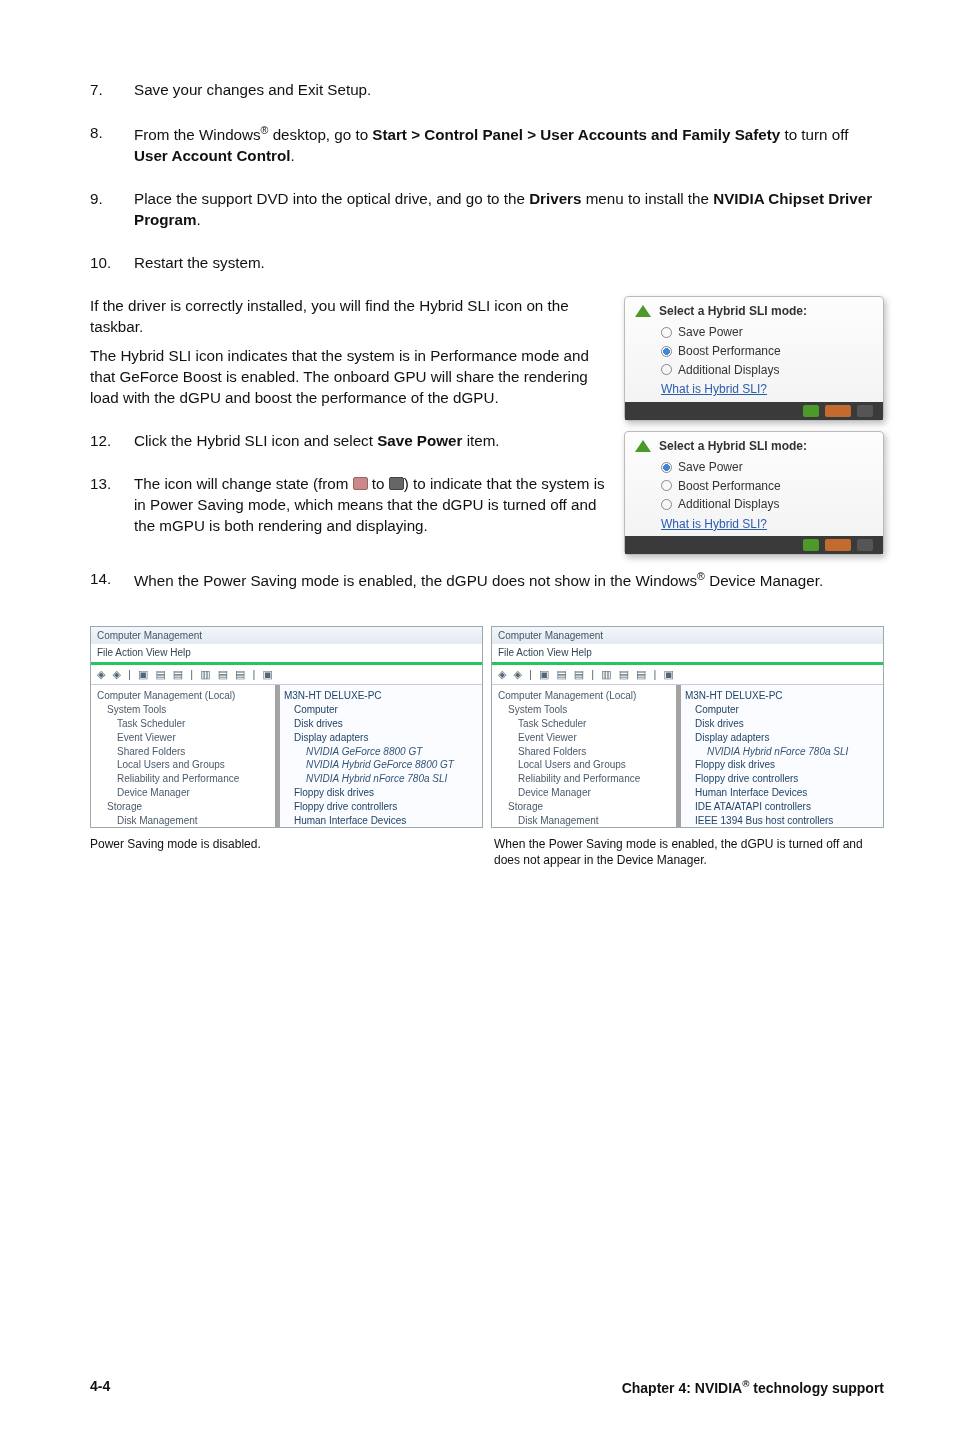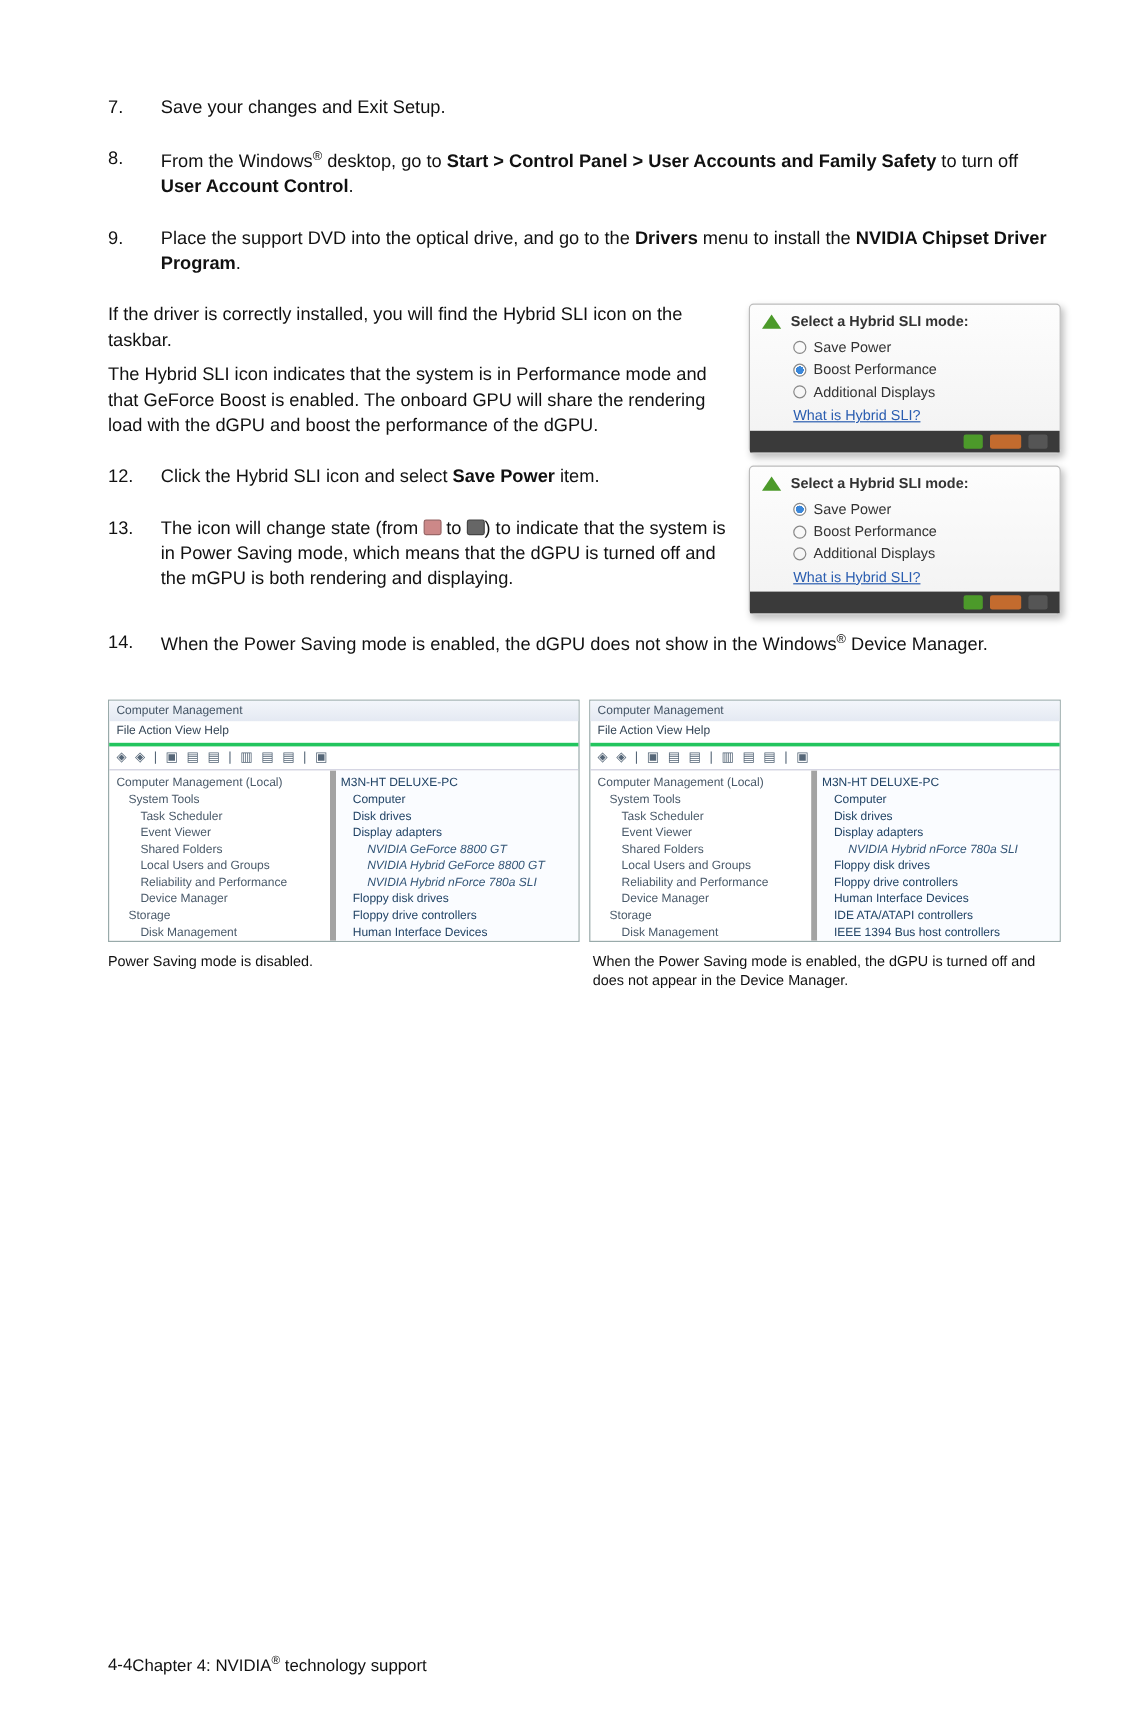--- a/index.html
+++ b/index.html
@@ -108,22 +108,23 @@
   .panel .node { padding:0 0 0 12px; white-space:nowrap; }
   .panel .node.root{ padding-left:2px;}
   .panel .right .group { color:#246; font-weight:normal;}
   .panel .right .item { padding-left:22px; color:#357; font-style:italic;}
 
   .captions { display:flex; gap:14px; margin-top:8px;}
   .captions .cap { flex:1; font-size:12px; font-weight:normal; line-height:1.35;}
 
   .footer {
     position:absolute; left:90px; right:70px; bottom:40px;
-    display:flex; justify-content:flex-start;
+    display:flex; justify-content:space-between;
     font-size:14px;
+    font-weight:bold;
   }
 </style>
 </head>
 <body>
 
 <ol class="steps">
 
   <li>
     <div class="num">7.</div>
     <div class="body">
@@ -142,20 +143,26 @@
 
   <li>
     <div class="num">9.</div>
     <div class="body">
         <p>
       <span>Place the support DVD into the optical drive, and go to the </span><span class="b">Drivers</span><span> menu to install the </span><span class="b">NVIDIA Chipset Driver Program</span><span>.</span>
     </p>
       </div>
   </li>
 
+  <li>
+    <div class="num">10.</div>
+    <div class="body">
+        <p>Restart the system.</p>
+      </div>
+  </li>
 
 </ol>
 
 <div class="row-flex">
   <div class="textcol">
     <ol class="steps">
       <li>
         <div class="body">
           <p>If the driver is correctly installed, you will find the Hybrid SLI icon on the taskbar.</p>
           <p>The Hybrid SLI icon indicates that the system is in Performance mode and that GeForce Boost is enabled. The onboard GPU will share the rendering load with the dGPU and boost the performance of the dGPU.</p>

